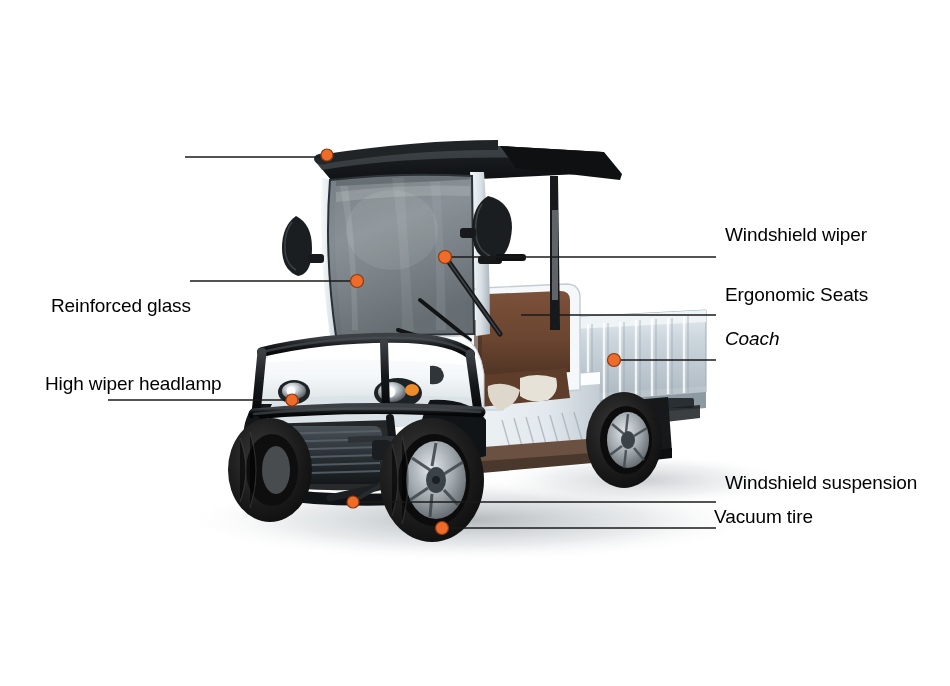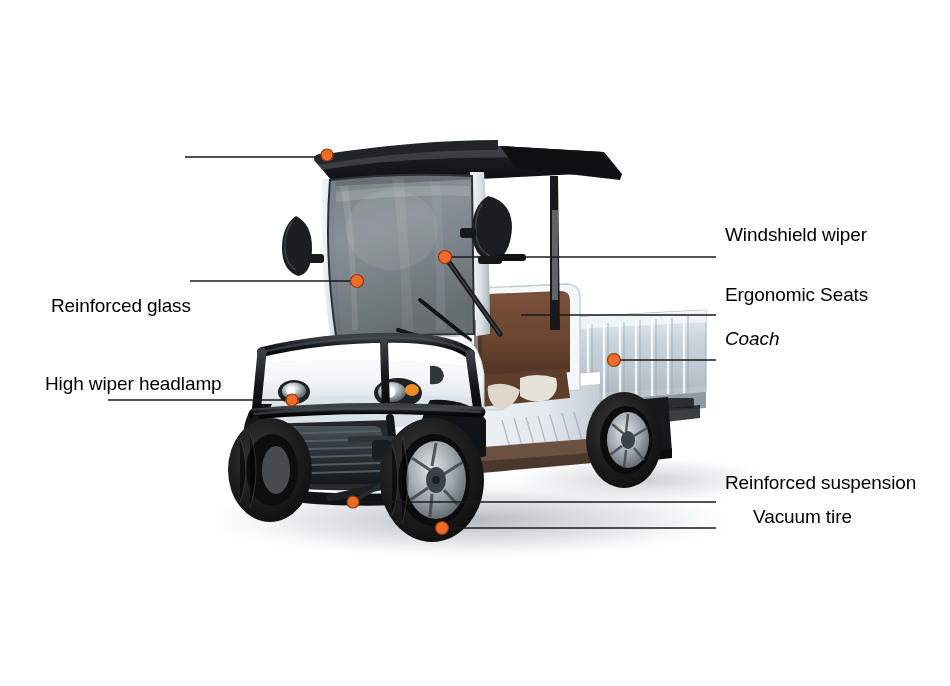--- a/index.html
+++ b/index.html
@@ -371,16 +371,16 @@
       <circle cx="442" cy="528" r="6.5" fill="#ef6b2a"></circle>
     </g>
   </svg>
 
   <div class="callout-label lbl-left" style="left:51px;  top:255px;margin-top:40px;">Reinforced glass</div>
   <div class="callout-label lbl-left" style="left:45px;  top:373px;">High wiper headlamp</div>
 
   <div class="callout-label lbl-right" style="left:725px; top:224px;">Windshield wiper</div>
   <div class="callout-label lbl-right" style="left:725px; top:284px;">Ergonomic Seats</div>
   <div class="callout-label lbl-right" style="left:725px; top:328px;font-style:italic;">Coach</div>
-  <div class="callout-label lbl-right" style="left:725px; top:472px;">Reinforced suspension</div>
-  <div class="callout-label lbl-right" style="left:753px; top:506px;">Vacuum tire</div>
+  <div class="callout-label lbl-right" style="left:725px; top:472px;">Windshield suspension</div>
+  <div class="callout-label lbl-right" style="left:714px; top:506px;">Vacuum tire</div>
 
 </div>
 
 </body></html>

